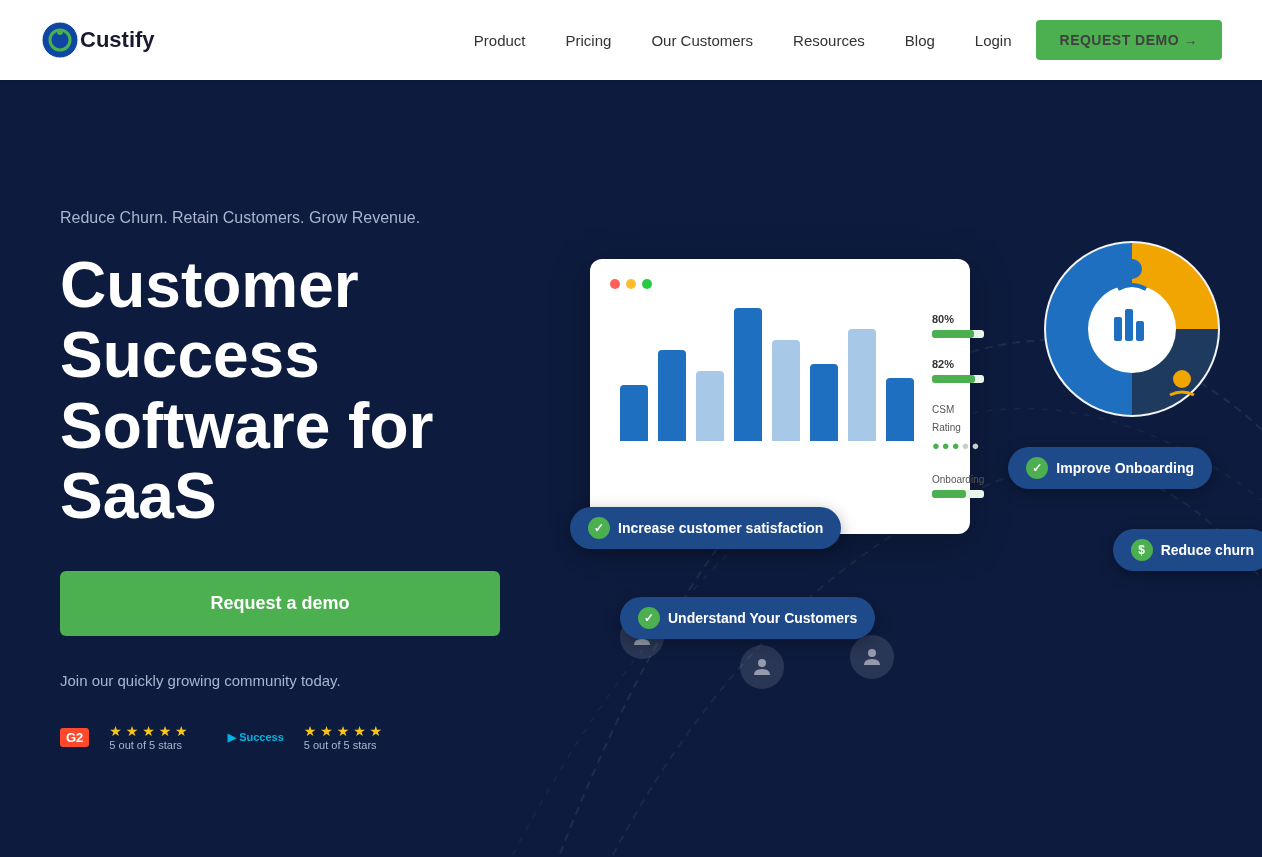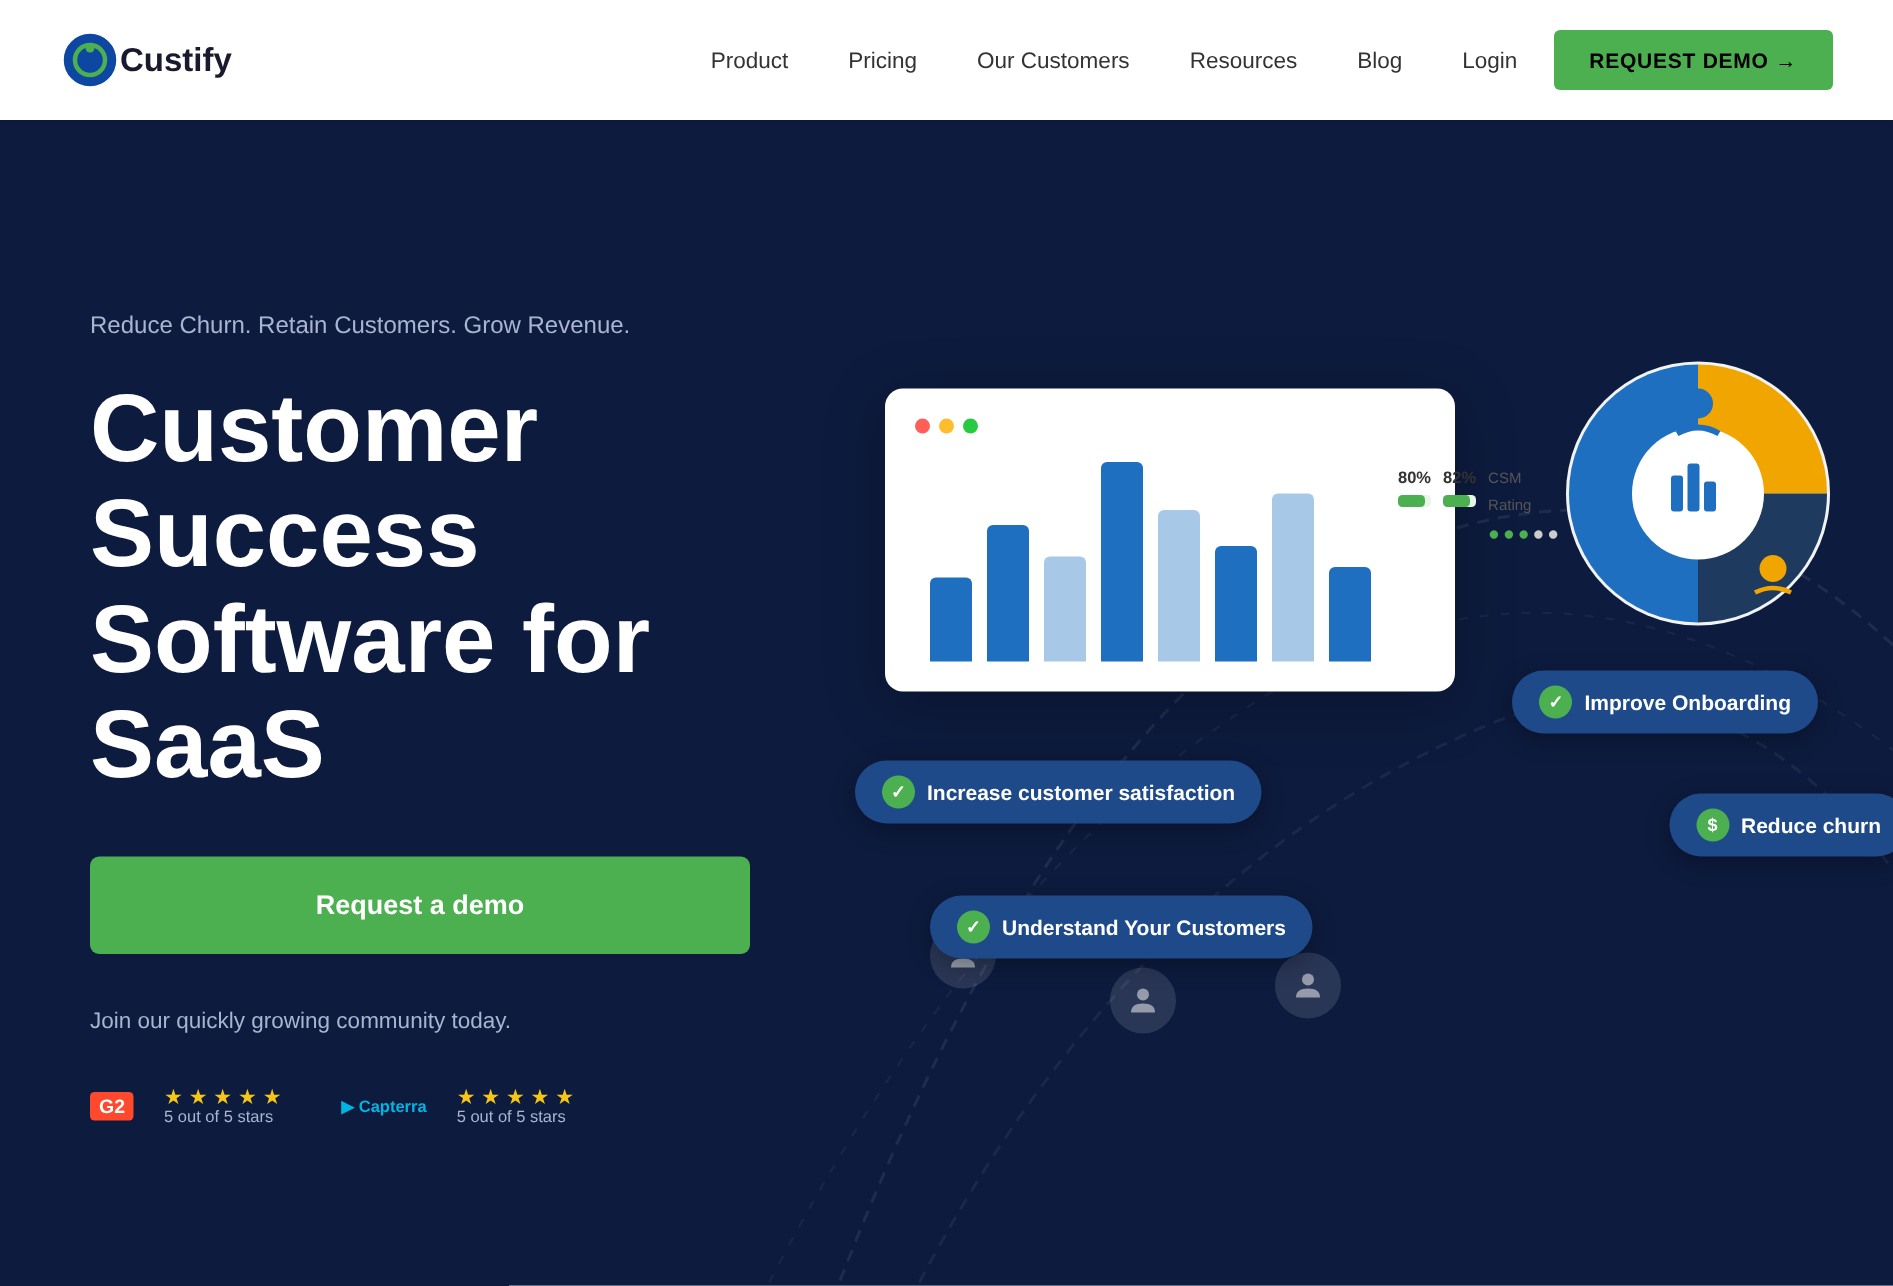--- a/index.html
+++ b/index.html
@@ -13,21 +13,21 @@
     }
     .logo { display: flex; align-items: center; gap: 0; text-decoration: none; }
     .logo-icon { width: 40px; height: 40px; }
     .logo-text { font-size: 22px; font-weight: 700; color: #1a1a2e; }
     .nav-links { display: flex; align-items: center; gap: 8px; }
     .nav-links a {
       text-decoration: none; color: #333; font-size: 15px; font-weight: 400;
       padding: 8px 16px; border-radius: 4px; transition: color 0.2s;
     }
     .btn-demo {
-      background: #4caf50; color: #000000; border: none; padding: 12px 24px;
+      background: #4caf50; color: #404040; border: none; padding: 12px 24px;
       font-size: 14px; font-weight: 700; border-radius: 4px; cursor: pointer;
       letter-spacing: 0.5px; display: flex; align-items: center; gap: 6px;
     }
 
     
     .hero {
       background: #0d1b3e;
       min-height: 777px;
       display: flex; align-items: center;
       padding: 60px 20px 40px 60px;
@@ -174,21 +174,21 @@
         <span class="rating-logo">
           <span style="background:#ff492c;color:#fff;padding:2px 6px;border-radius:3px;font-size:13px;font-weight:800;">G2</span>
         </span>
         <div>
           <div class="stars">★ ★ ★ ★ ★</div>
           <div class="rating-sub">5 out of 5 stars</div>
         </div>
       </div>
       <div class="rating-item">
         <span class="rating-logo">
-          <span style="color:#00b5e2;font-size:11px;font-weight:700;">▶ Capterra</span>
+          <span style="color:#00b5e2;font-size:11px;font-weight:700;">▶ Success</span>
         </span>
         <div>
           <div class="stars">★ ★ ★ ★ ★</div>
           <div class="rating-sub">5 out of 5 stars</div>
         </div>
       </div>
     </div>
   </div>
 
   <div class="hero-right">
@@ -207,21 +207,21 @@
             <div class="bar" style="height:65%;"></div>
             <div class="bar light" style="height:50%;"></div>
             <div class="bar" style="height:95%;"></div>
             <div class="bar light" style="height:72%;"></div>
             <div class="bar" style="height:55%;"></div>
             <div class="bar light" style="height:80%;"></div>
             <div class="bar" style="height:45%;"></div>
           </div>
         </div>
 
-        <div style="width:100px;display:flex;flex-direction:row;gap:8px;padding:8px 0;">
+        <div style="width:100px;display:flex;flex-direction:column;gap:8px;padding:8px 0;">
           <div class="stat-row">
             <span class="stat-value">80%</span>
             <div class="stat-bar-bg">
                 <div class="stat-bar-fill" style="width:80%"></div>
               </div>
           </div>
           <div class="stat-row">
             <span class="stat-value">82%</span>
             <div class="stat-bar-bg">
                 <div class="stat-bar-fill" style="width:82%"></div>

